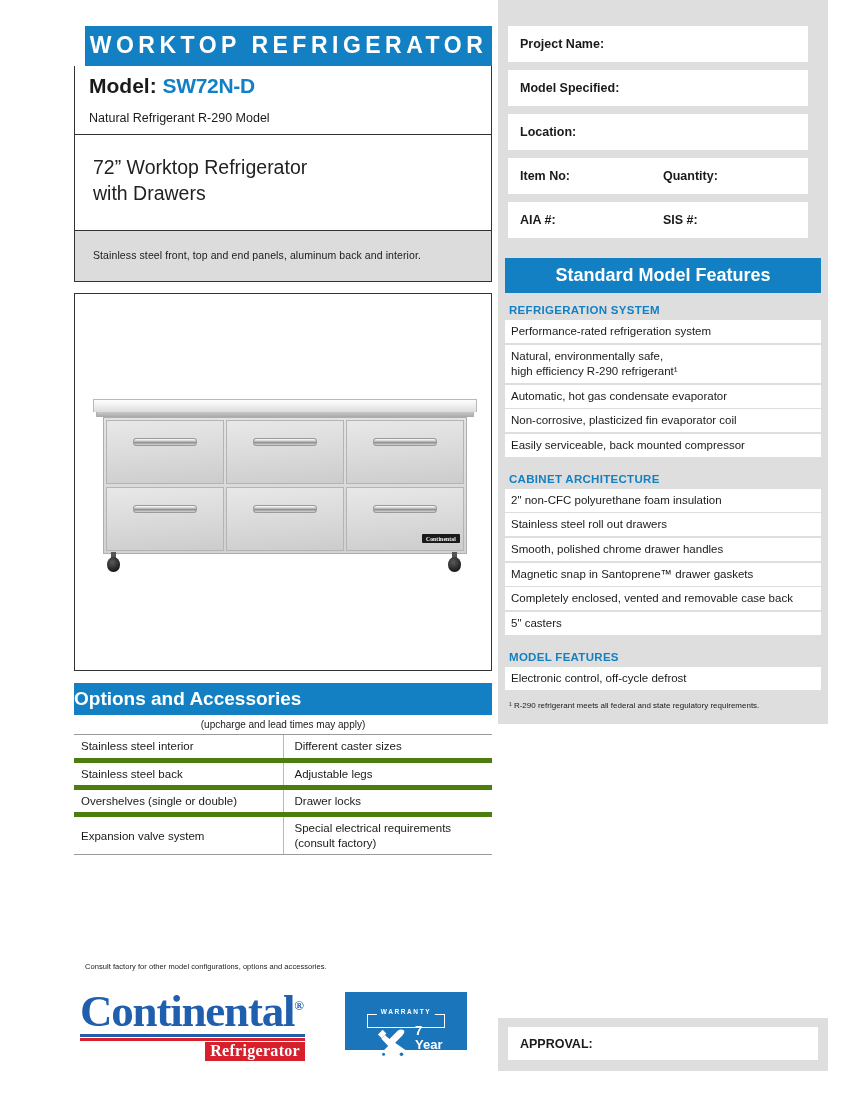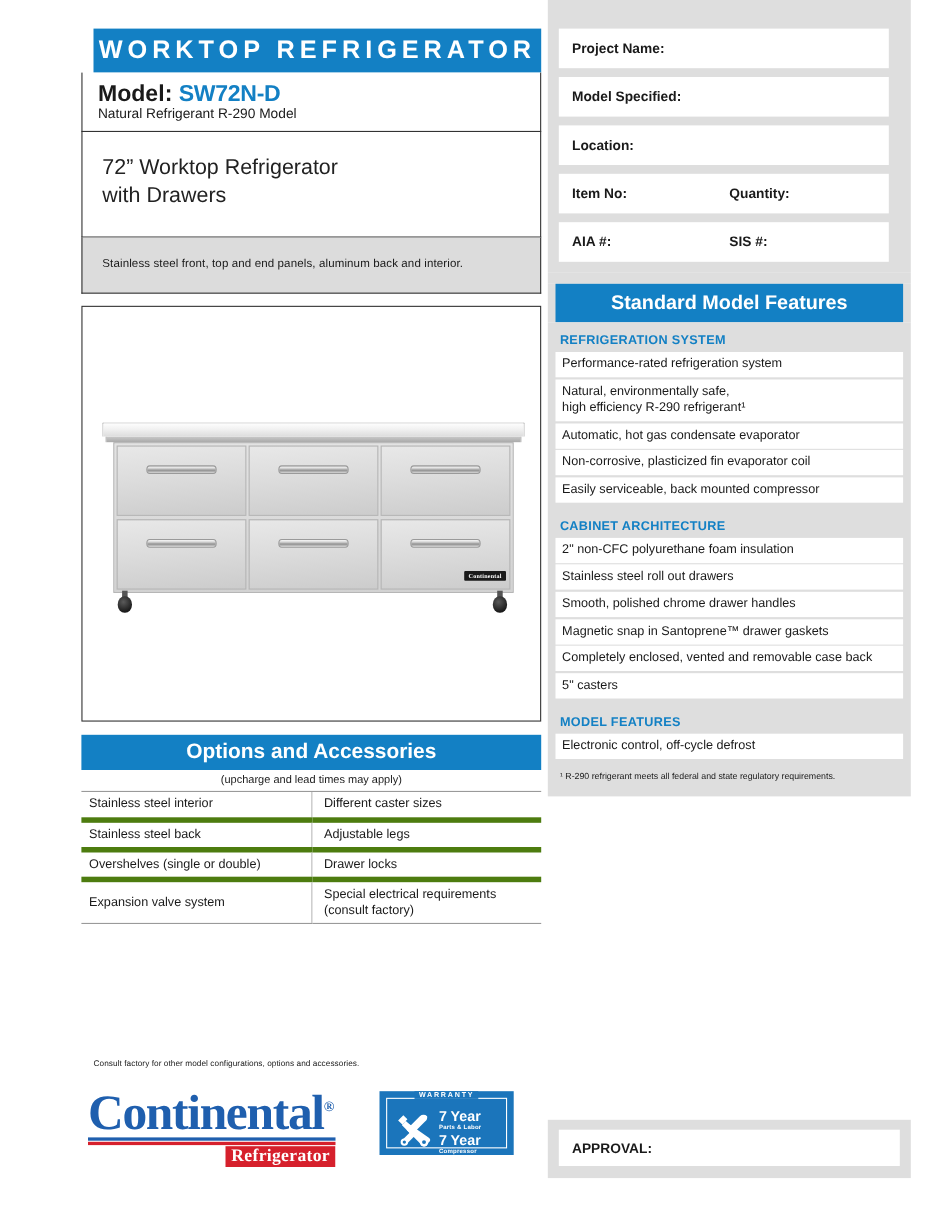--- a/index.html
+++ b/index.html
@@ -27,21 +27,21 @@
   }
 
   .model-box {
     border: 1.5px solid #333;
     border-top: none;
     background: #fff;
     padding: 9px 14px 8px 14px;
   }
   .model-line { font-size: 21px; font-weight: bold; color: #1a1a1a; line-height: 1.05; white-space: nowrap; }
   .model-line .modelnum { color: #1380c4; letter-spacing: -0.3px; }
-  .model-sub { font-size: 12.5px; color: #1a1a1a; margin-top: 0; line-height: 1.1; }
+  .model-sub { font-size: 12.5px; color: #1a1a1a; margin-top: 15px; line-height: 1.1; }
 
   .desc-box {
     border: 1.5px solid #333;
     border-top: none;
     background: #fff;
     padding: 20px 18px 24px 18px;
   }
   .desc-title { font-size: 19.5px; color: #222; line-height: 1.32; font-weight: normal; }
 
   .note-box {
@@ -105,21 +105,21 @@
     background: #1a1a1a; color: #ffffff;
     font-size: 5.5px; font-weight: bold; letter-spacing: 0.2px;
     padding: 1.5px 4px; border-radius: 1px;
     font-family: "Liberation Serif", serif;
   }
 
   
   .opts-head {
     margin-top: 12px;
     background: #1380c4; color: #fff;
-    font-size: 19px; font-weight: bold; text-align: center;
+    font-size: 19px; font-weight: bold; 
     padding: 6px 0 7px 0; line-height: 1;
   }
   .opts-sub {
     text-align: center; font-size: 10px; color: #1a1a1a;
     padding: 4px 0 4px 0;
     border-bottom: 1px solid #9a9a9a;
   }
   table.opts { width: 100%; border-collapse: collapse; }
   table.opts td {
     font-size: 11.5px; color: #1a1a1a;
@@ -153,21 +153,21 @@
     font-family: "Liberation Serif", serif;
     font-size: 16px; font-weight: bold;
     padding: 0px 5px 1px 5px; letter-spacing: 0.3px;
     margin-top: 1px;
   }
 
   #warranty {
     position: absolute; left: 345px; top: 992px;
     width: 122px; height: 58px;
     background: #1b75bb;
-    padding: 6px;
+    padding: 22px;
   }
   .warr-inner { border: 1.5px solid #ffffff; width: 100%; height: 100%; position: relative; }
   .warr-label {
     position: absolute; left: 50%; top: -7px; transform: translateX(-50%);
     background: #1b75bb; color: #fff;
     font-size: 6.5px; font-weight: bold; letter-spacing: 1.6px;
     padding: 0 4px; white-space: nowrap;
   }
   .warr-tools { position: absolute; left: 6px; top: 12px; width: 38px; height: 32px; }
   .warr-txt { position: absolute; left: 47px; top: 9px; color: #fff; }

